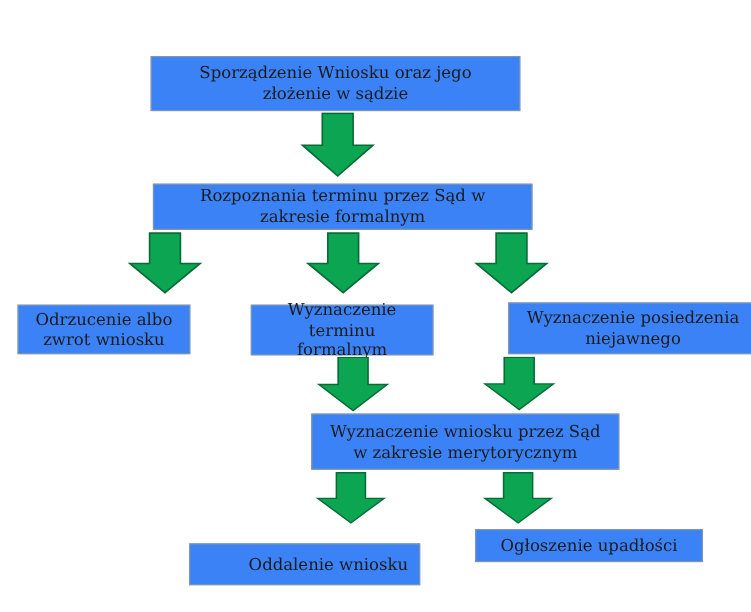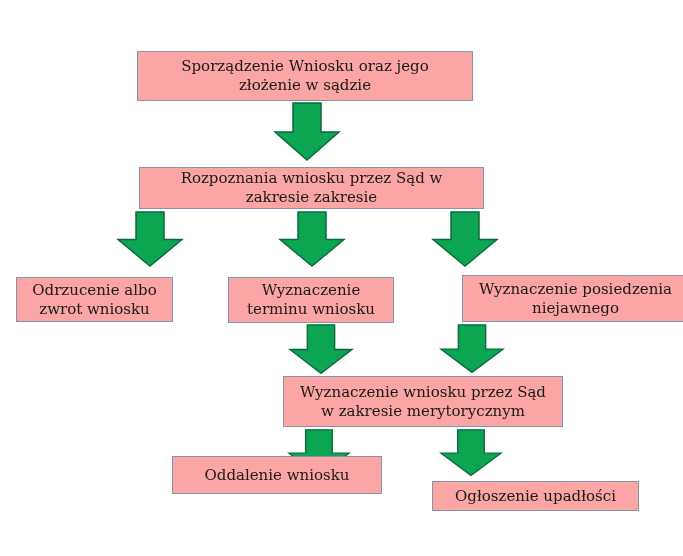--- a/index.html
+++ b/index.html
@@ -11,21 +11,21 @@
     position: relative;
     width: 683px;
     height: 556px;
     background: var(--background, #ffffff);
     font-family: "DejaVu Serif", "Liberation Serif", serif;
     overflow: hidden;
   }
   .node {
     position: absolute;
     box-sizing: border-box;
-    background: #fca5a5;
+    background: #3b82f6;
     border: 1px solid var(--box-border, #8395AB);
     display: flex;
     align-items: center;
     justify-content: center;
     text-align: center;
     color: var(--text-color, #1a1a1a);
     font-size: 15px;
     line-height: 1.25;
     padding: 2px 10px;
   }
@@ -44,21 +44,21 @@
     stroke-linejoin: miter;
   }
 
   
   #node-start          { left: 137px; top:  51px; width: 336px; height: 50px; }
   #node-formal-review  { left: 139px; top: 167px; width: 345px; height: 42px; }
   #node-rejection      { left:  16px; top: 277px; width: 157px; height: 45px; }
   #node-hearing-date   { left: 228px; top: 277px; width: 166px; height: 46px; }
   #node-closed-session { left: 462px; top: 275px; width: 227px; height: 47px; }
   #node-merits-review  { left: 283px; top: 376px; width: 280px; height: 51px; }
-  #node-dismissal      { left: 172px; top: 456px; width: 210px; height: 38px; }
+  #node-dismissal      { left: 172px; top: 494px; width: 210px; height: 38px; justify-content: flex-end; }
   #node-bankruptcy     { left: 432px; top: 481px; width: 207px; height: 30px; }
 
   
   #edge-1 { left: 272px; top: 102px; width: 70px; height: 60px; }
   #edge-2 { left: 115px; top: 211px; width: 70px; height: 57px; }
   #edge-3 { left: 277px; top: 211px; width: 70px; height: 57px; }
   #edge-4 { left: 430px; top: 211px; width: 70px; height: 57px; }
   #edge-5 { left: 287px; top: 324px; width: 68px; height: 51px; }
   #edge-6 { left: 438px; top: 324px; width: 68px; height: 50px; }
   #edge-7 { left: 286px; top: 429px; width: 66px; height: 48px; }
@@ -73,21 +73,21 @@
     <span>Sporządzenie Wniosku oraz jego złożenie w sądzie</span>
   </div>
 
   <div class="edge" id="edge-1">
     <svg viewBox="0 0 70 60" preserveAspectRatio="none">
       <polygon points="21,1 49,1 49,30 67,30 35,58 3,30 21,30"></polygon>
     </svg>
   </div>
 
   <div class="node" id="node-formal-review">
-    <span>Rozpoznania wniosku przez Sąd w zakresie zakresie</span>
+    <span>Rozpoznania terminu przez Sąd w zakresie formalnym</span>
   </div>
 
   <div class="edge" id="edge-2">
     <svg viewBox="0 0 70 60" preserveAspectRatio="none">
       <polygon points="21,1 49,1 49,30 67,30 35,58 3,30 21,30"></polygon>
     </svg>
   </div>
   <div class="edge" id="edge-3">
     <svg viewBox="0 0 70 60" preserveAspectRatio="none">
       <polygon points="21,1 49,1 49,30 67,30 35,58 3,30 21,30"></polygon>
@@ -96,21 +96,21 @@
   <div class="edge" id="edge-4">
     <svg viewBox="0 0 70 60" preserveAspectRatio="none">
       <polygon points="21,1 49,1 49,30 67,30 35,58 3,30 21,30"></polygon>
     </svg>
   </div>
 
   <div class="node" id="node-rejection">
     <span>Odrzucenie albo zwrot wniosku</span>
   </div>
   <div class="node" id="node-hearing-date">
-    <span>Wyznaczenie terminu wniosku</span>
+    <span>Wyznaczenie terminu formalnym</span>
   </div>
   <div class="node" id="node-closed-session">
     <span>Wyznaczenie posiedzenia niejawnego</span>
   </div>
 
   <div class="edge" id="edge-5">
     <svg viewBox="0 0 70 60" preserveAspectRatio="none">
       <polygon points="21,1 49,1 49,30 67,30 35,58 3,30 21,30"></polygon>
     </svg>
   </div>

